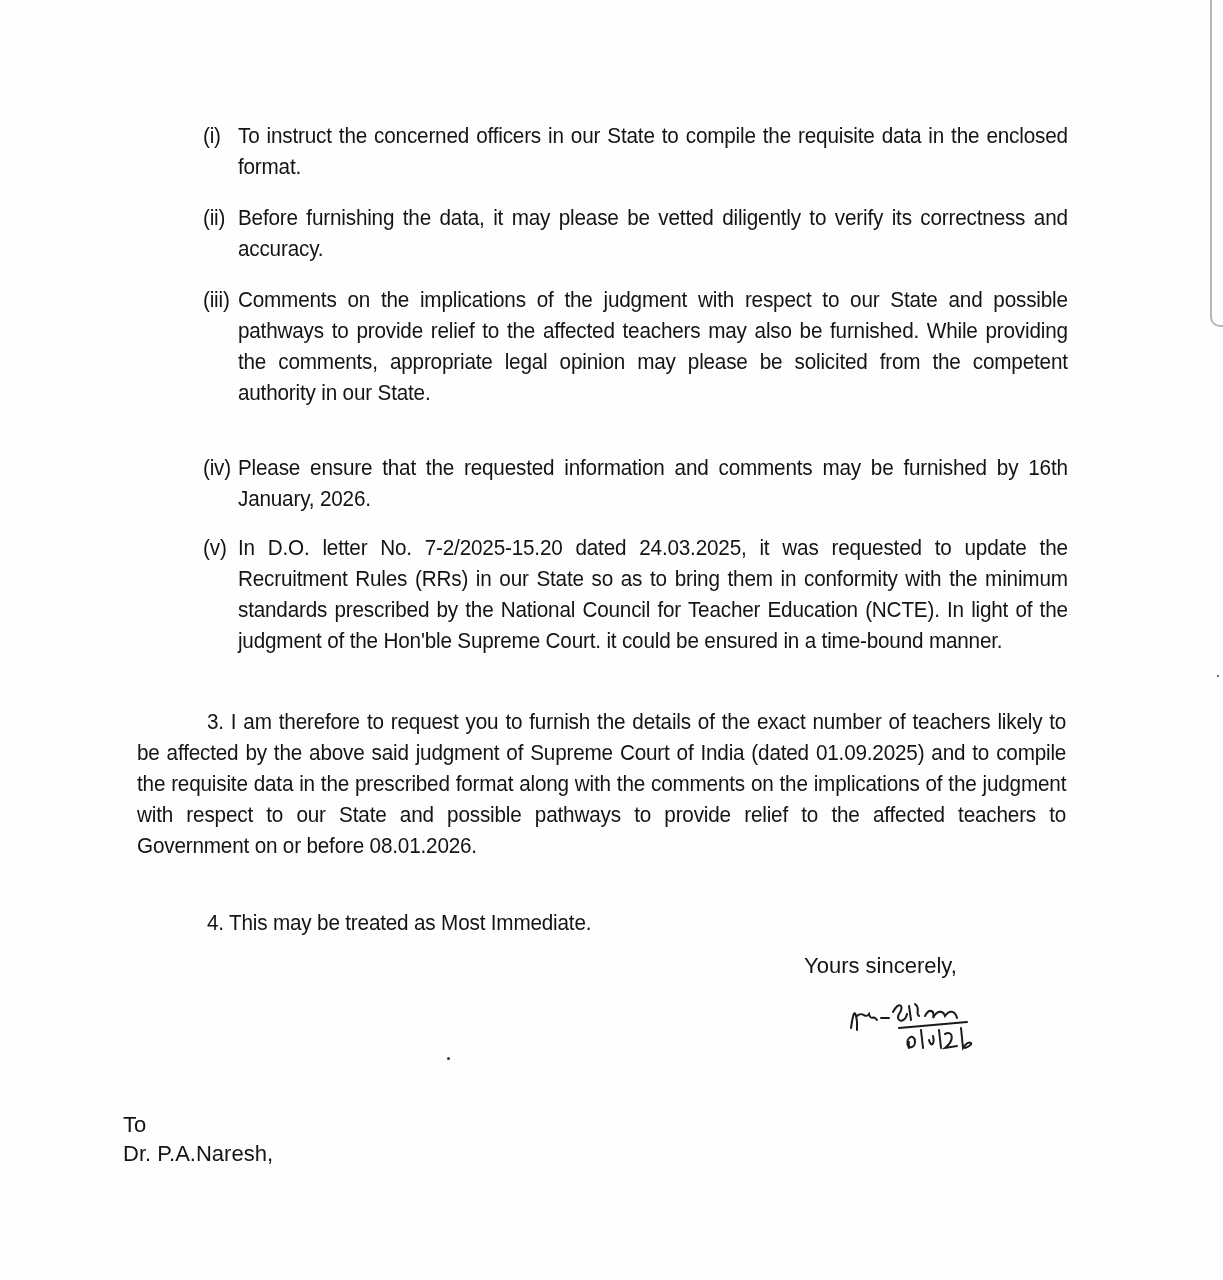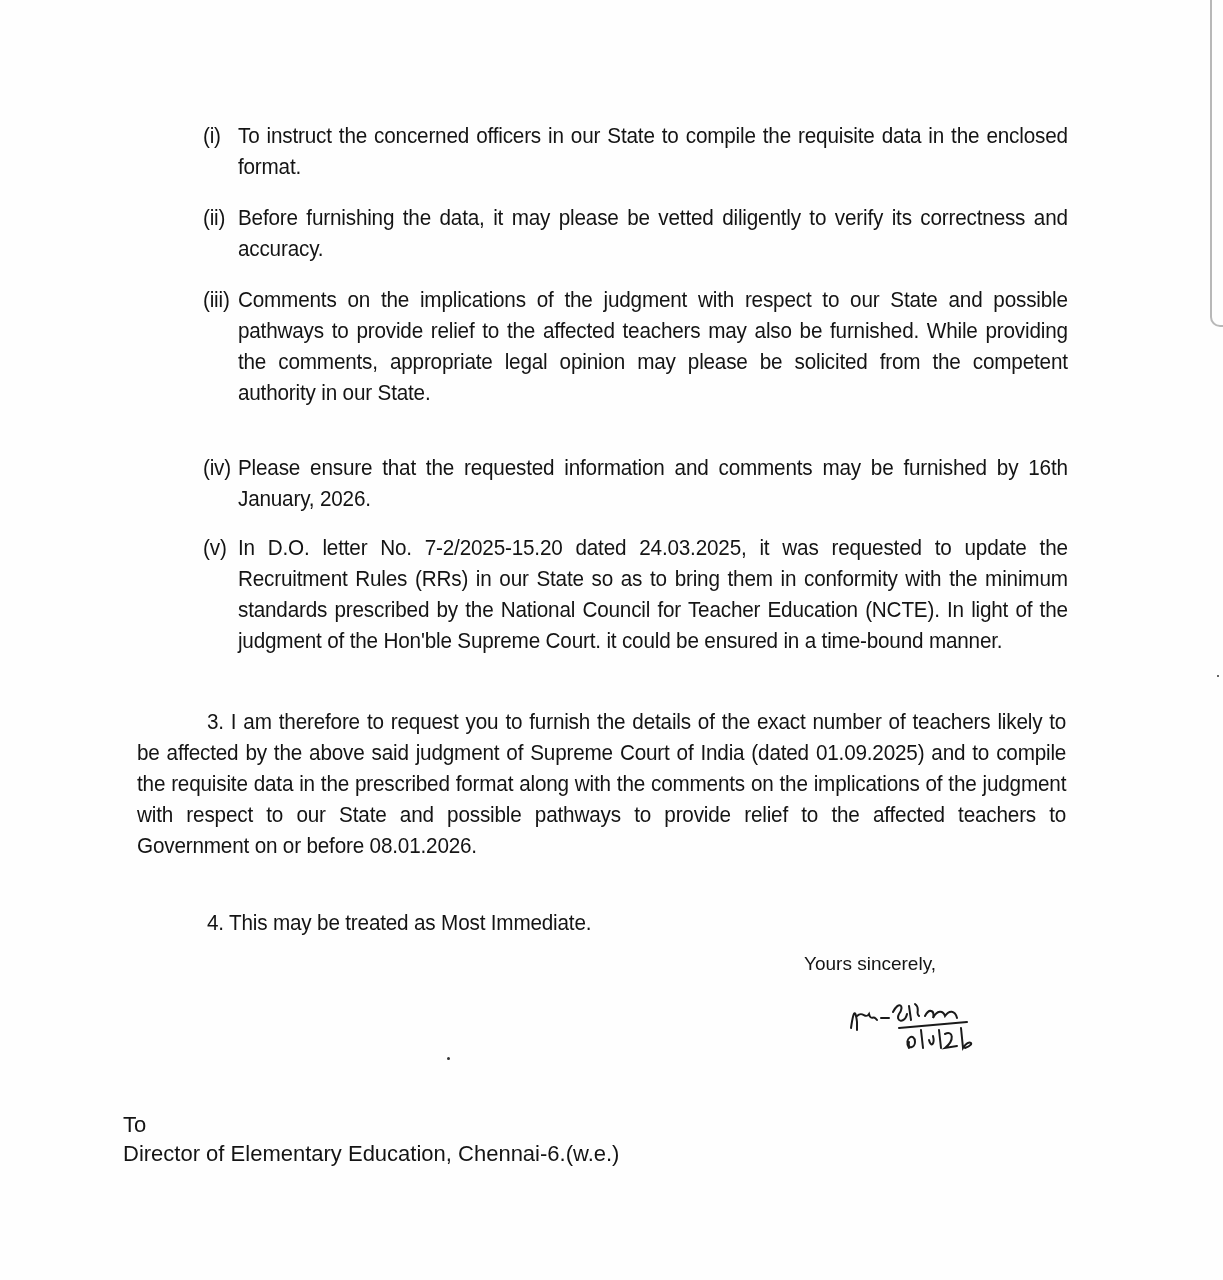--- a/index.html
+++ b/index.html
@@ -11,21 +11,21 @@
     .edge-line {
       position: absolute; left: 1210px; top: 0; width: 12px; height: 325px;
       border-left: 2px solid #b8b8b8; border-bottom: 2px solid #b8b8b8; border-bottom-left-radius: 10px;
     }
     .text { font-size: 22.5px; line-height: 31px; letter-spacing: -0.2px; transform: scaleX(0.92); transform-origin: left top; }
     .item { position: absolute; left: 203px; width: 940px; }
     .item .num { position: absolute; left: 0; top: 0; }
     .item .body { margin-left: 38px; text-align: justify; text-align-last: left; }
     .para { position: absolute; left: 137px; width: 1010px; text-align: justify; }
     .para .indent { display: inline-block; width: 76px; }
-    .sig-close { position: absolute; left: 804px; top: 953px; font-size: 19px; }
+    .sig-close { position: absolute; left: 804px; top: 953px; font-size: 22px; }
     .signature { position: absolute; left: 845px; top: 992px; width: 160px; height: 70px; }
     .to-block { position: absolute; left: 123px; top: 1110px; font-size: 22px; line-height: 29px; }
     .dot { position: absolute; width: 3px; height: 3px; background: #333; border-radius: 50%; }
   </style>
 </head>
 <body>
 
 <div class="page">
   <div class="edge-line"></div>
 
@@ -80,15 +80,15 @@
       <path d="M100 42 C 108 38, 110 48, 100 56 L 112 54"></path>
       <path d="M116 36 L 118 56 C 124 46, 132 52, 120 56"></path>
     </g>
   </svg>
 
   <div class="dot" style="left:447px; top:1057px;"></div>
   <div class="dot" style="left:1217px; top:675px; width:2px; height:2px;"></div>
 
   <div class="to-block">
     <div>To</div>
-    <div>Director of Elementary Education, Chennai-6.(w.e.)</div>
+    <div>Dr. P.A.Naresh,</div>
   </div>
 </div>
 
 </body></html>

